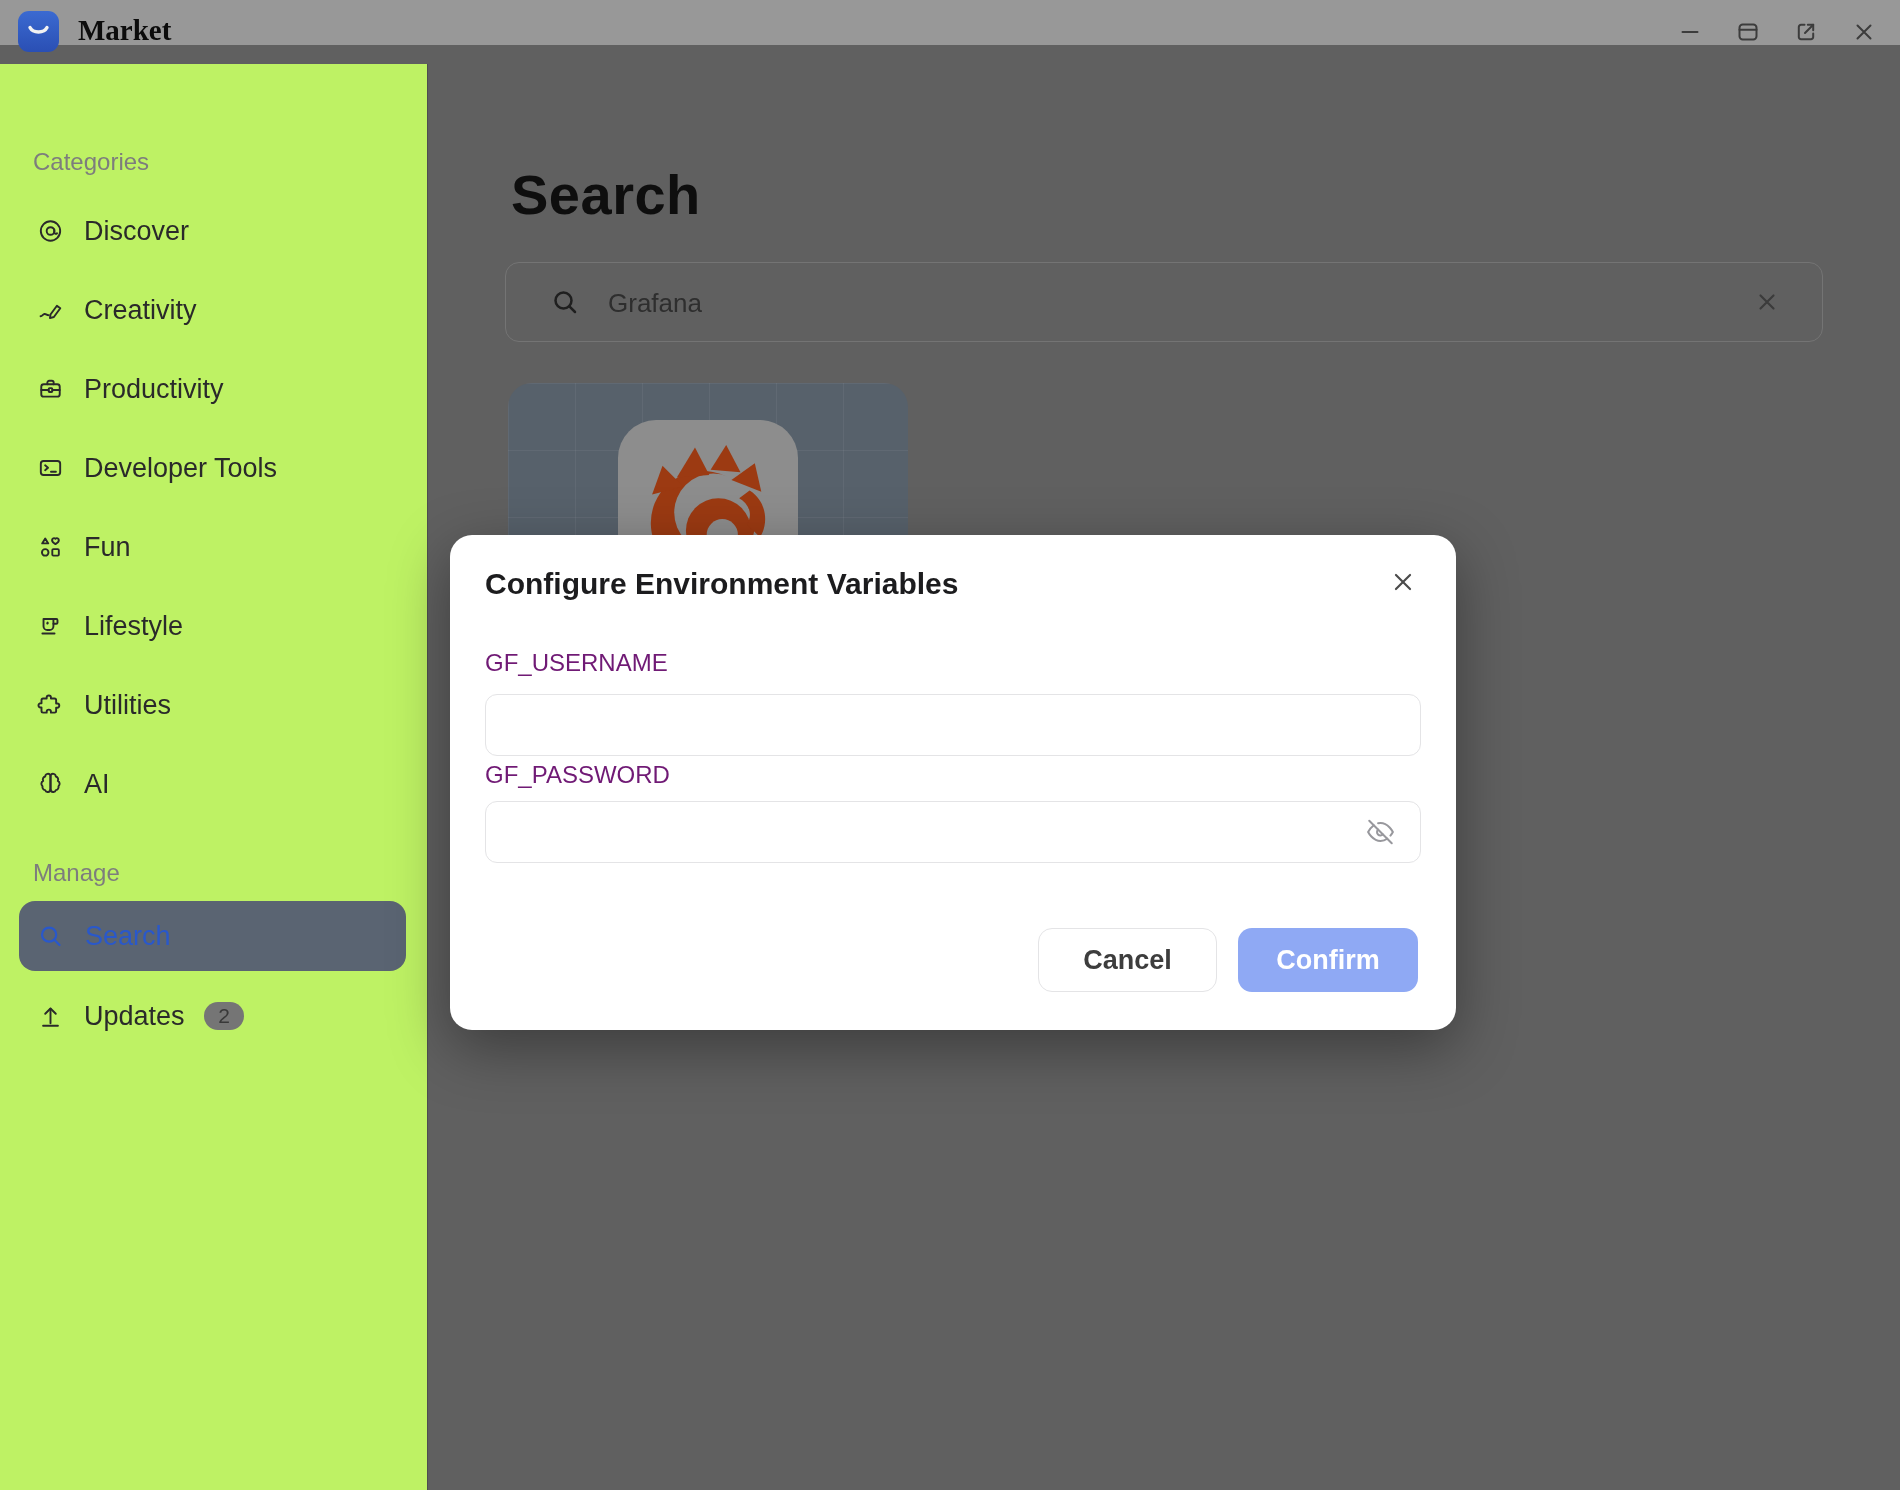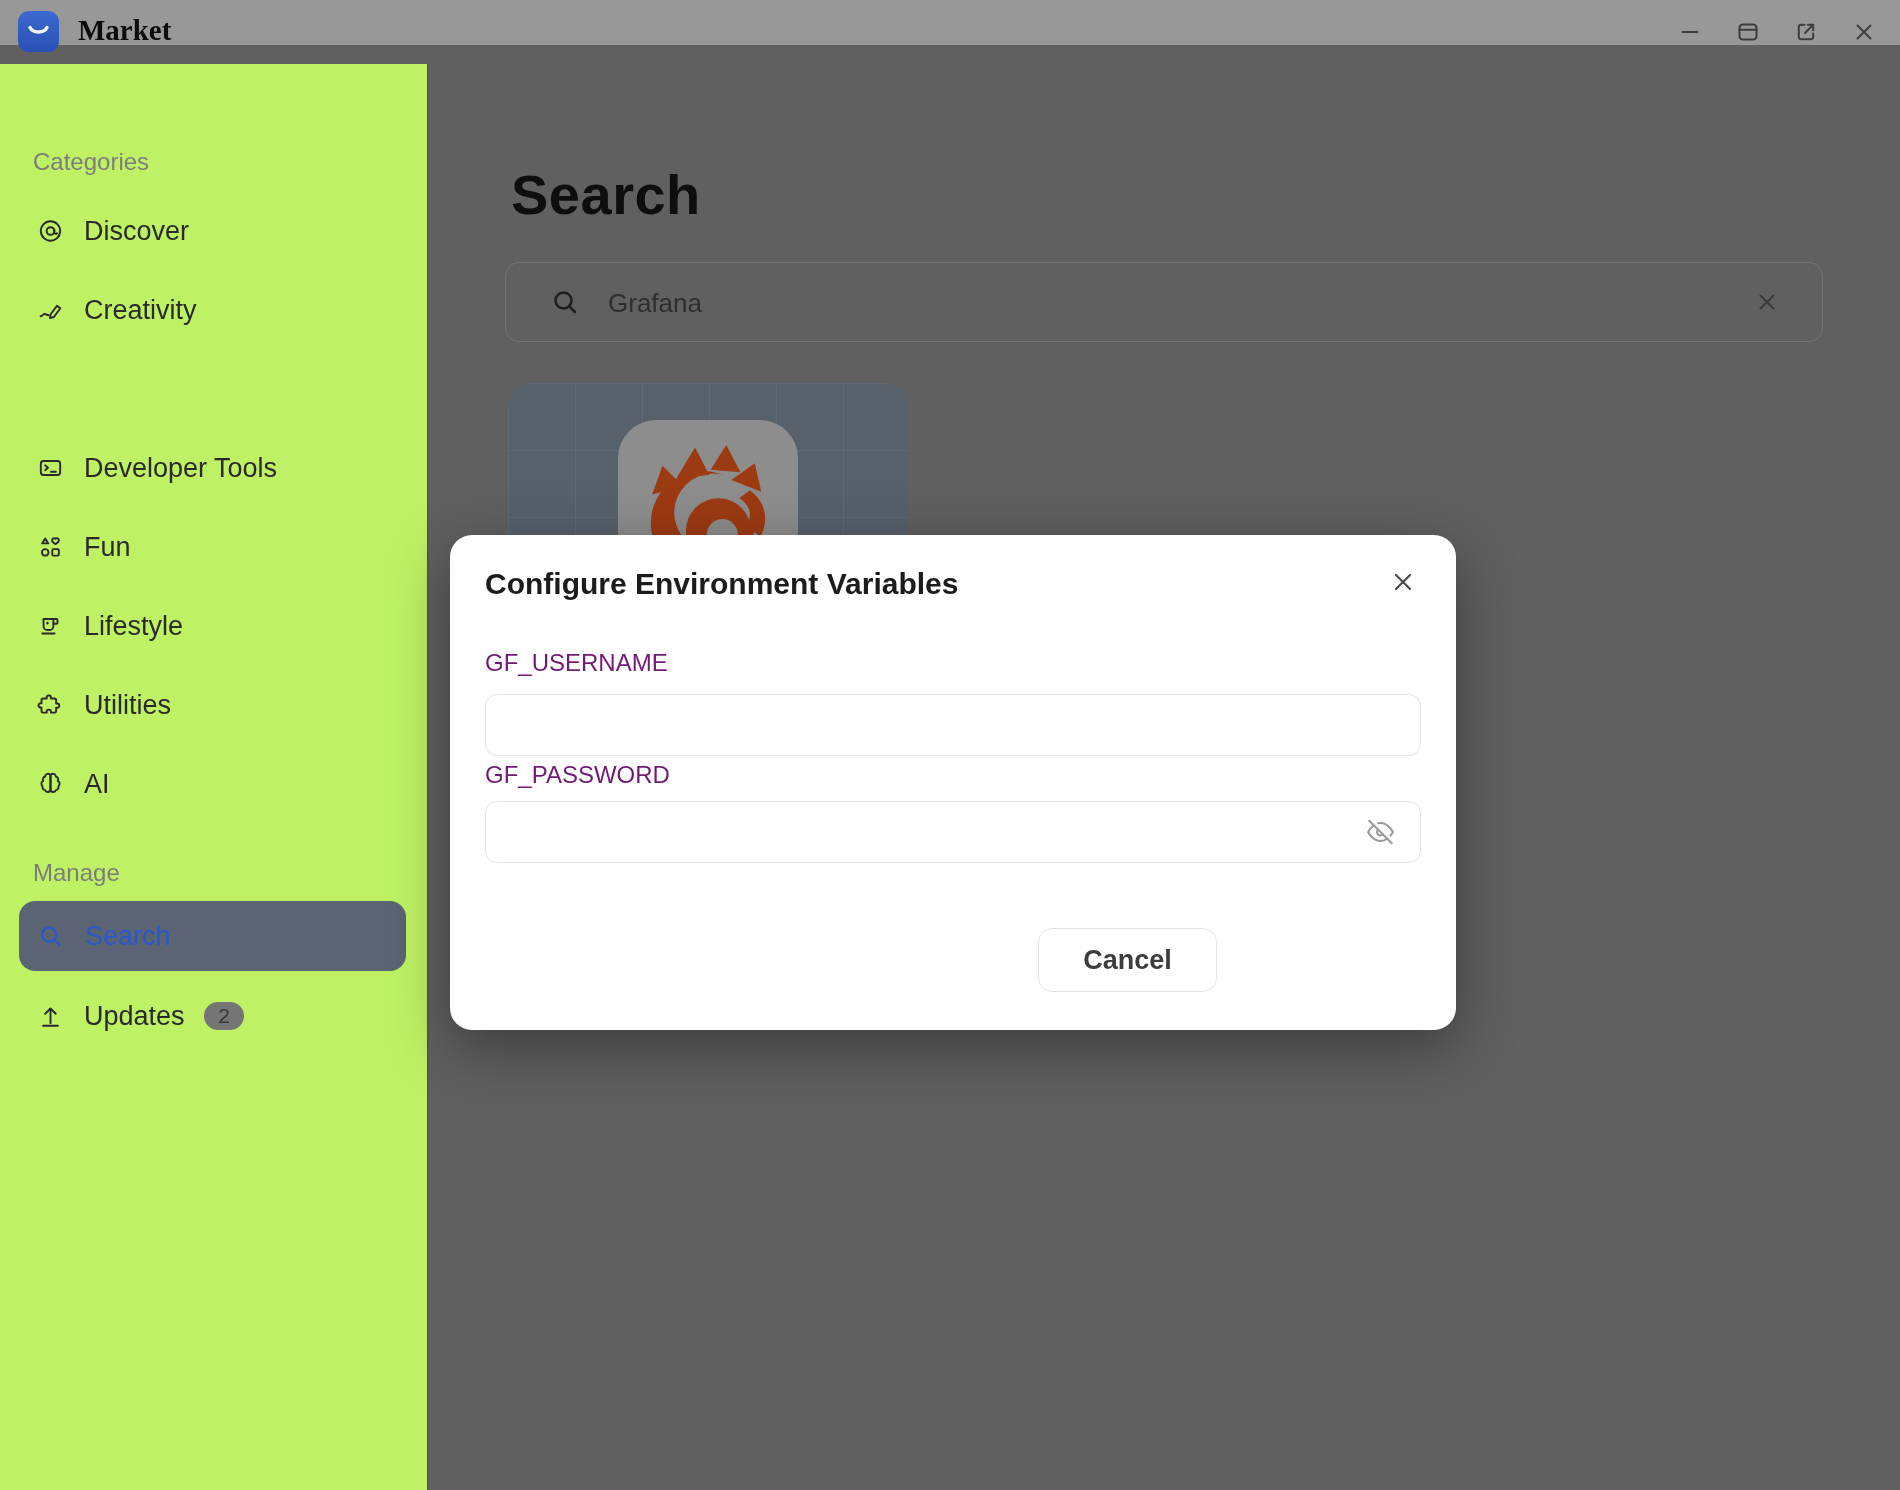--- a/index.html
+++ b/index.html
@@ -133,20 +133,31 @@
     <div class="side-item" style="top:218px">
       <span class="it-icon">
         <svg viewBox="0 0 24 24">
             <path d="M3.2 17.6c1.7-.3 1.9-1.8 3.5-2s2.1 1.2 3.7 1"></path>
             <path d="m12 16 5.7-7.8 3 2.2-5.7 7.8-3.5 1z"></path>
           </svg>
       </span>
       <span class="it-label">Creativity</span>
     </div>
 
+    <div class="side-item" style="top:297px">
+      <span class="it-icon">
+        <svg viewBox="0 0 24 24">
+            <rect x="3.8" y="7.8" width="16.4" height="11" rx="2.2"></rect>
+            <path d="M9.2 7.8V6.3a1.6 1.6 0 0 1 1.6-1.6h2.4a1.6 1.6 0 0 1 1.6 1.6v1.5"></path>
+            <rect x="10.4" y="11.2" width="3.2" height="3.4" rx=".7"></rect>
+            <path d="M3.8 12.9h6.6M13.6 12.9h6.6"></path>
+          </svg>
+      </span>
+      <span class="it-label">Productivity</span>
+    </div>
 
     <div class="side-item" style="top:376px">
       <span class="it-icon">
         <svg viewBox="0 0 24 24">
             <rect x="3.4" y="5.8" width="17.2" height="12.4" rx="2.4"></rect>
             <path d="m7.2 9.6 2.6 2.2-2.6 2.2"></path>
             <path d="M12.4 15.3h4.4"></path>
           </svg>
       </span>
       <span class="it-label">Developer Tools</span>
@@ -284,15 +295,16 @@
         <svg viewBox="0 0 24 24">
             <path d="M17.94 17.94A10.07 10.07 0 0 1 12 20c-7 0-11-8-11-8a18.45 18.45 0 0 1 5.06-5.94"></path>
             <path d="M9.9 4.24A9.12 9.12 0 0 1 12 4c7 0 11 8 11 8a18.5 18.5 0 0 1-2.16 3.19"></path>
             <path d="M14.12 14.12a3 3 0 1 1-4.24-4.24"></path>
             <line x1="2" y1="2" x2="22" y2="22"></line>
           </svg>
       </span>
     </div>
 
     <div class="btn btn-cancel">Cancel</div>
+    <div class="btn btn-confirm">Confirm</div>
   </div>
 
 </div>
 
 </body></html>

